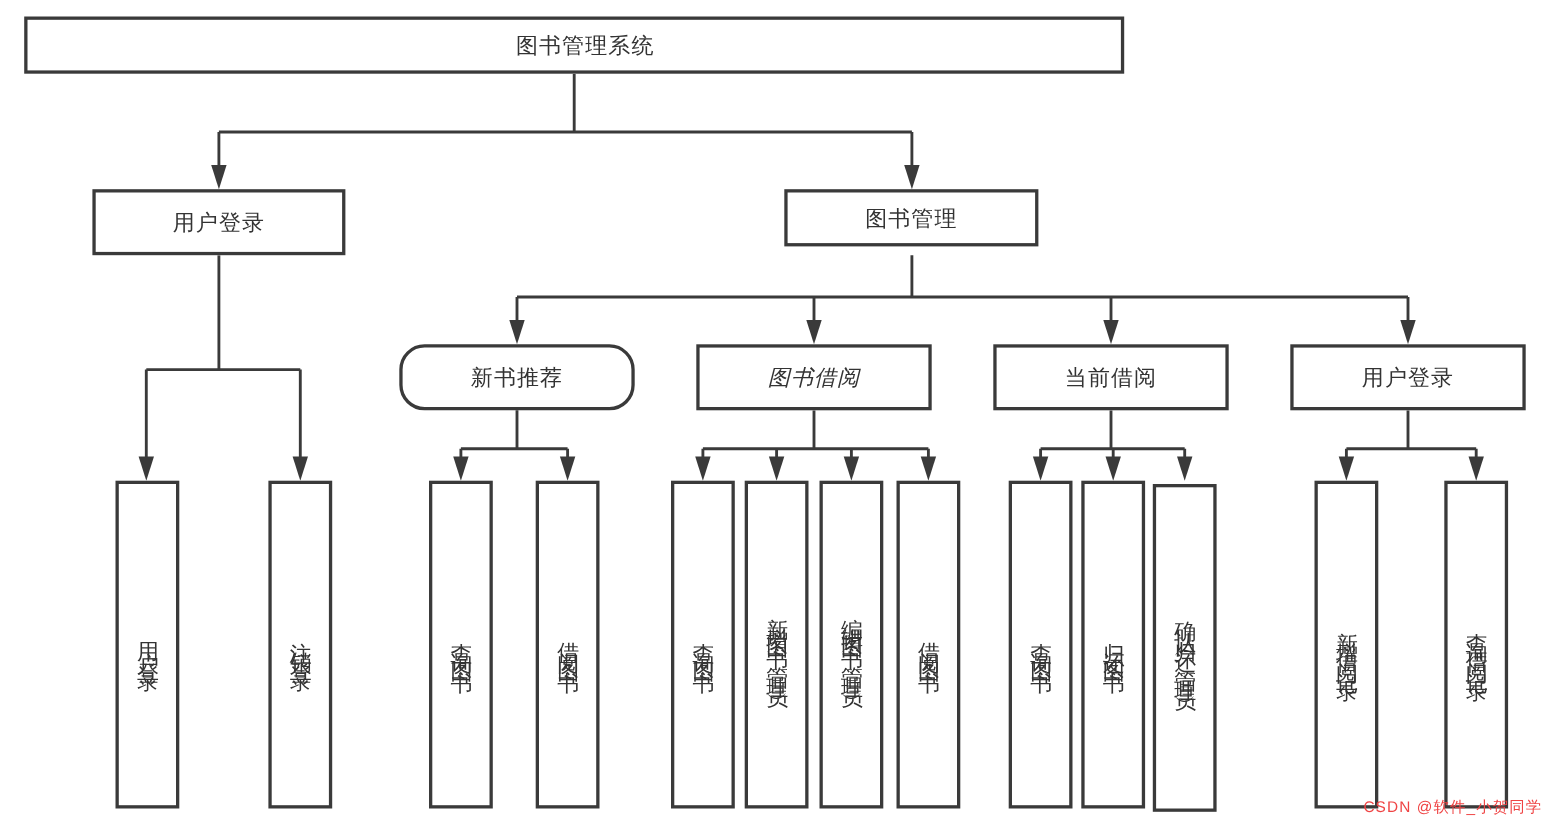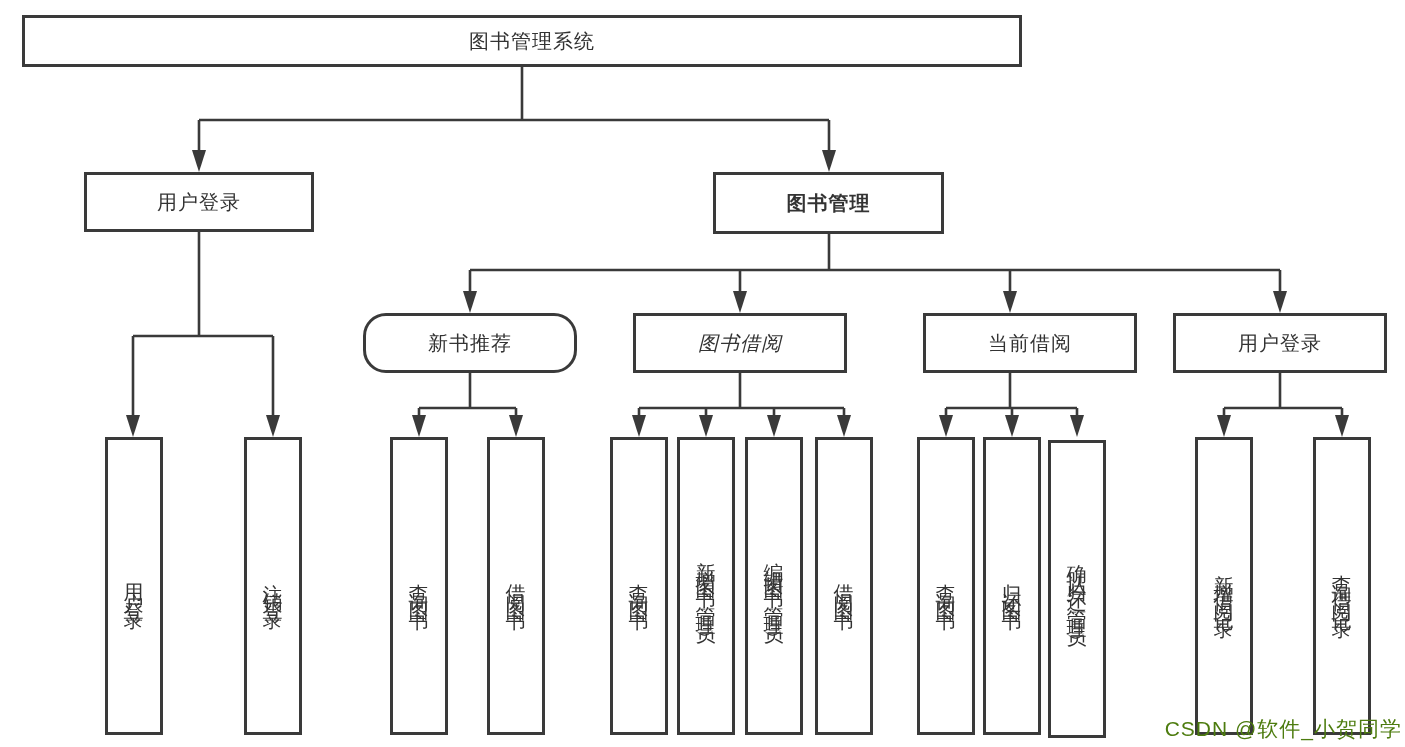--- a/index.html
+++ b/index.html
@@ -47,22 +47,22 @@
     text-orientation: mixed;
     font-size: 20px;
     letter-spacing: 9px;
     line-height: 1;
     white-space: nowrap;
   }
   .watermark {
     position: absolute;
     right: 3px;
     bottom: 4px;
-    font-size: 21px;
-    color: #4d7c0f;
+    font-size: 14px;
+    color: #ef4444;
     letter-spacing: 1px;
     white-space: nowrap;
     pointer-events: none;
   }
 </style>
 </head>
 <body>
 
 <div class="canvas">
 
@@ -99,31 +99,31 @@
     </g>
   </svg>
 
   <div class="node hbox" style="left:22px; top:15px; width:1000px; height:52px;padding-left:20px;">
     <span>图书管理系统</span>
   </div>
 
   <div class="node hbox" style="left:84px; top:172px; width:230px; height:60px;">
     <span>用户登录</span>
   </div>
-  <div class="node hbox" style="left:713px; top:172px; width:231px; height:62px;font-weight:bold;">
+  <div class="node hbox" style="left:713px; top:172px; width:231px; height:52px;">
     <span>图书管理</span>
   </div>
 
   <div class="node hbox" style="left:363px; top:313px; width:214px; height:60px;border-radius:23px;">
     <span>新书推荐</span>
   </div>
   <div class="node hbox" style="left:633px; top:313px; width:214px; height:60px;font-style:italic;">
     <span>图书借阅</span>
   </div>
-  <div class="node hbox" style="left:903px; top:313px; width:214px; height:60px;margin-left:20px;">
+  <div class="node hbox" style="left:903px; top:313px; width:214px; height:60px;">
     <span>当前借阅</span>
   </div>
   <div class="node hbox" style="left:1173px; top:313px; width:214px; height:60px;">
     <span>用户登录</span>
   </div>
 
   <div class="node leaf" style="left:105px;">
     <span class="vtext">用户登录</span>
   </div>
   <div class="node leaf" style="left:244px;">

